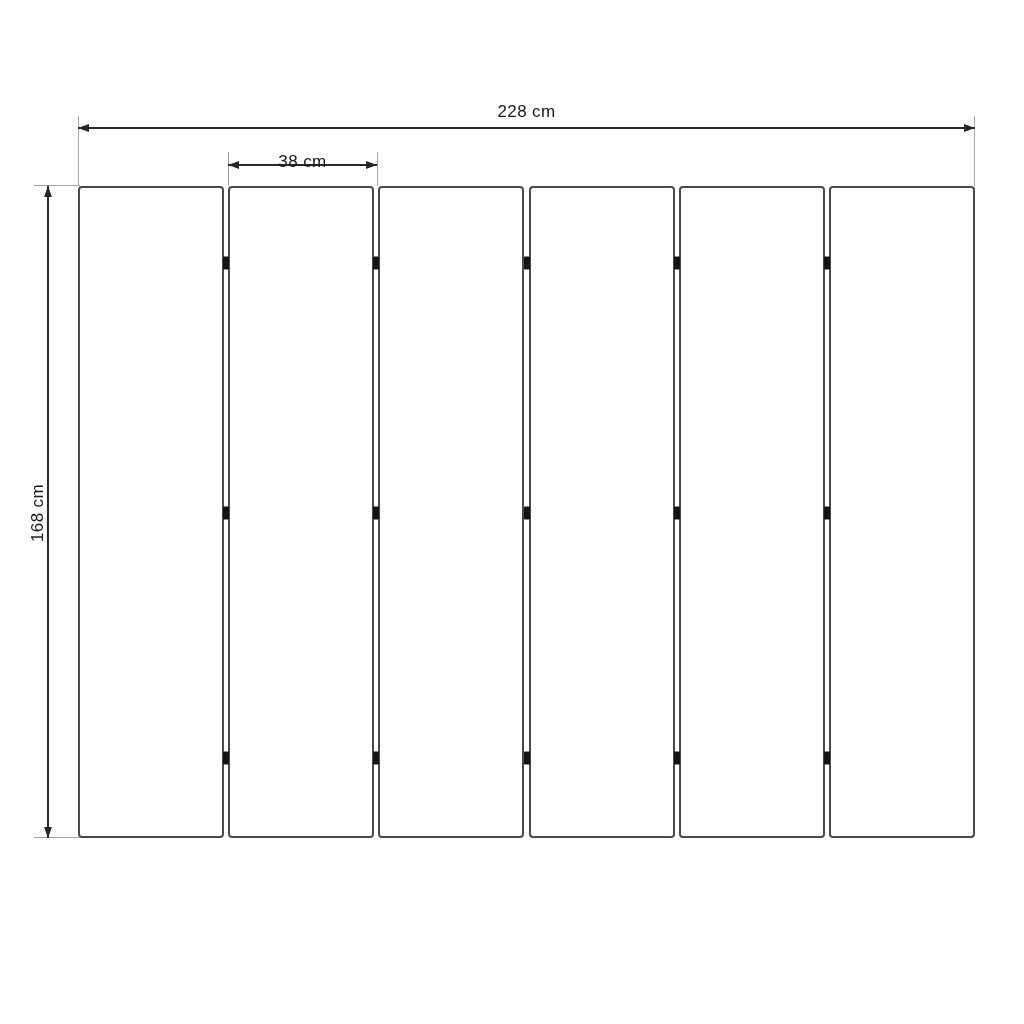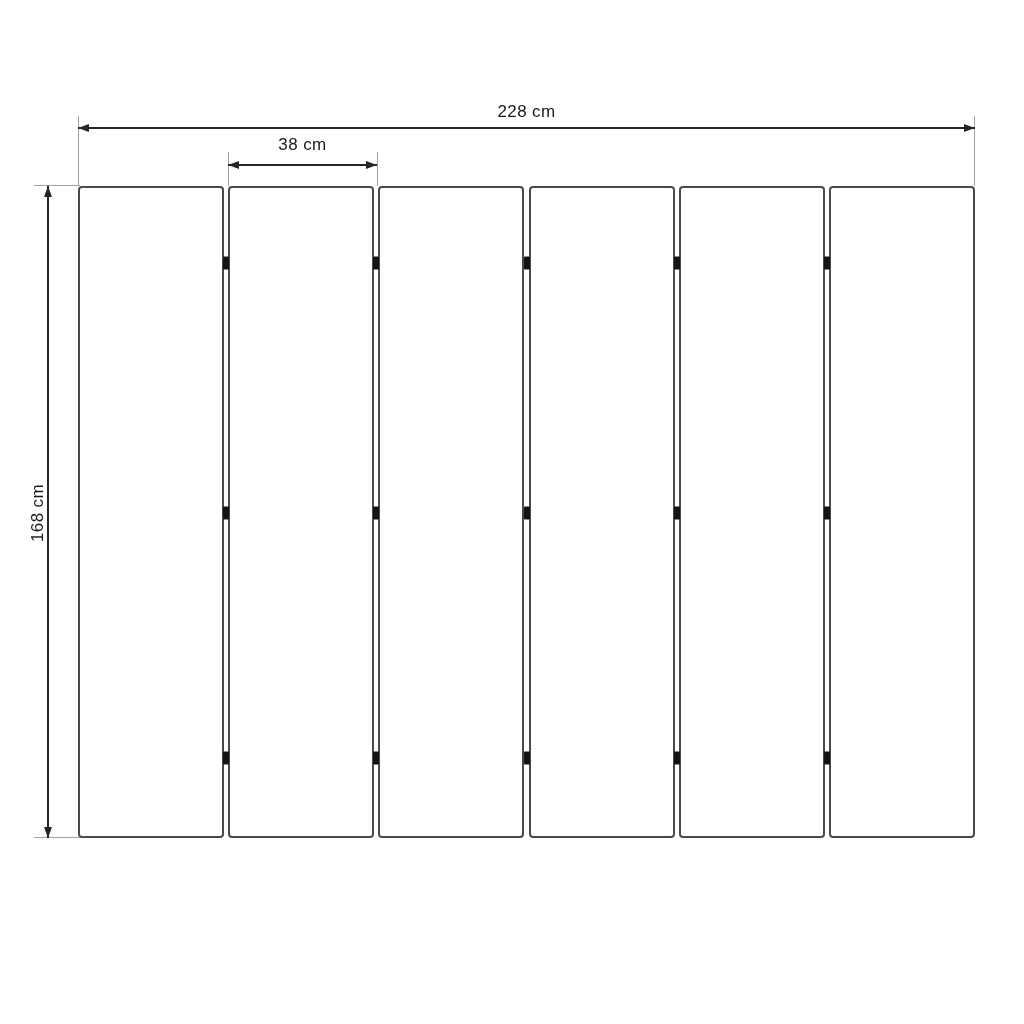--- a/index.html
+++ b/index.html
@@ -95,21 +95,21 @@
     <div class="arr right" style="left:964px;top:124px"></div>
     <div class="dim-label span" style="left:78px;top:102px;width:897px">228 cm</div>
   </div>
 
   <div>
     <div class="ext-v" style="left:228px;top:152px;height:34px"></div>
     <div class="ext-v" style="left:377px;top:152px;height:34px"></div>
     <div class="dim-h" style="left:228px;top:164px;width:149px"></div>
     <div class="arr left" style="left:228px;top:161px"></div>
     <div class="arr right" style="left:366px;top:161px"></div>
-    <div class="dim-label span" style="left:228px;top:135px;width:149px">38 cm</div>
+    <div class="dim-label span" style="left:228px;top:152px;width:149px">38 cm</div>
   </div>
 
   <div>
     <div class="ext-h" style="left:34px;top:185px;width:46px"></div>
     <div class="ext-h" style="left:34px;top:837px;width:46px"></div>
     <div class="dim-v" style="left:47px;top:186px;height:652px"></div>
     <div class="arr up" style="left:44px;top:186px"></div>
     <div class="arr down" style="left:44px;top:827px"></div>
     <div class="dim-label rot" style="left:38px;top:513px">168 cm</div>
   </div>

